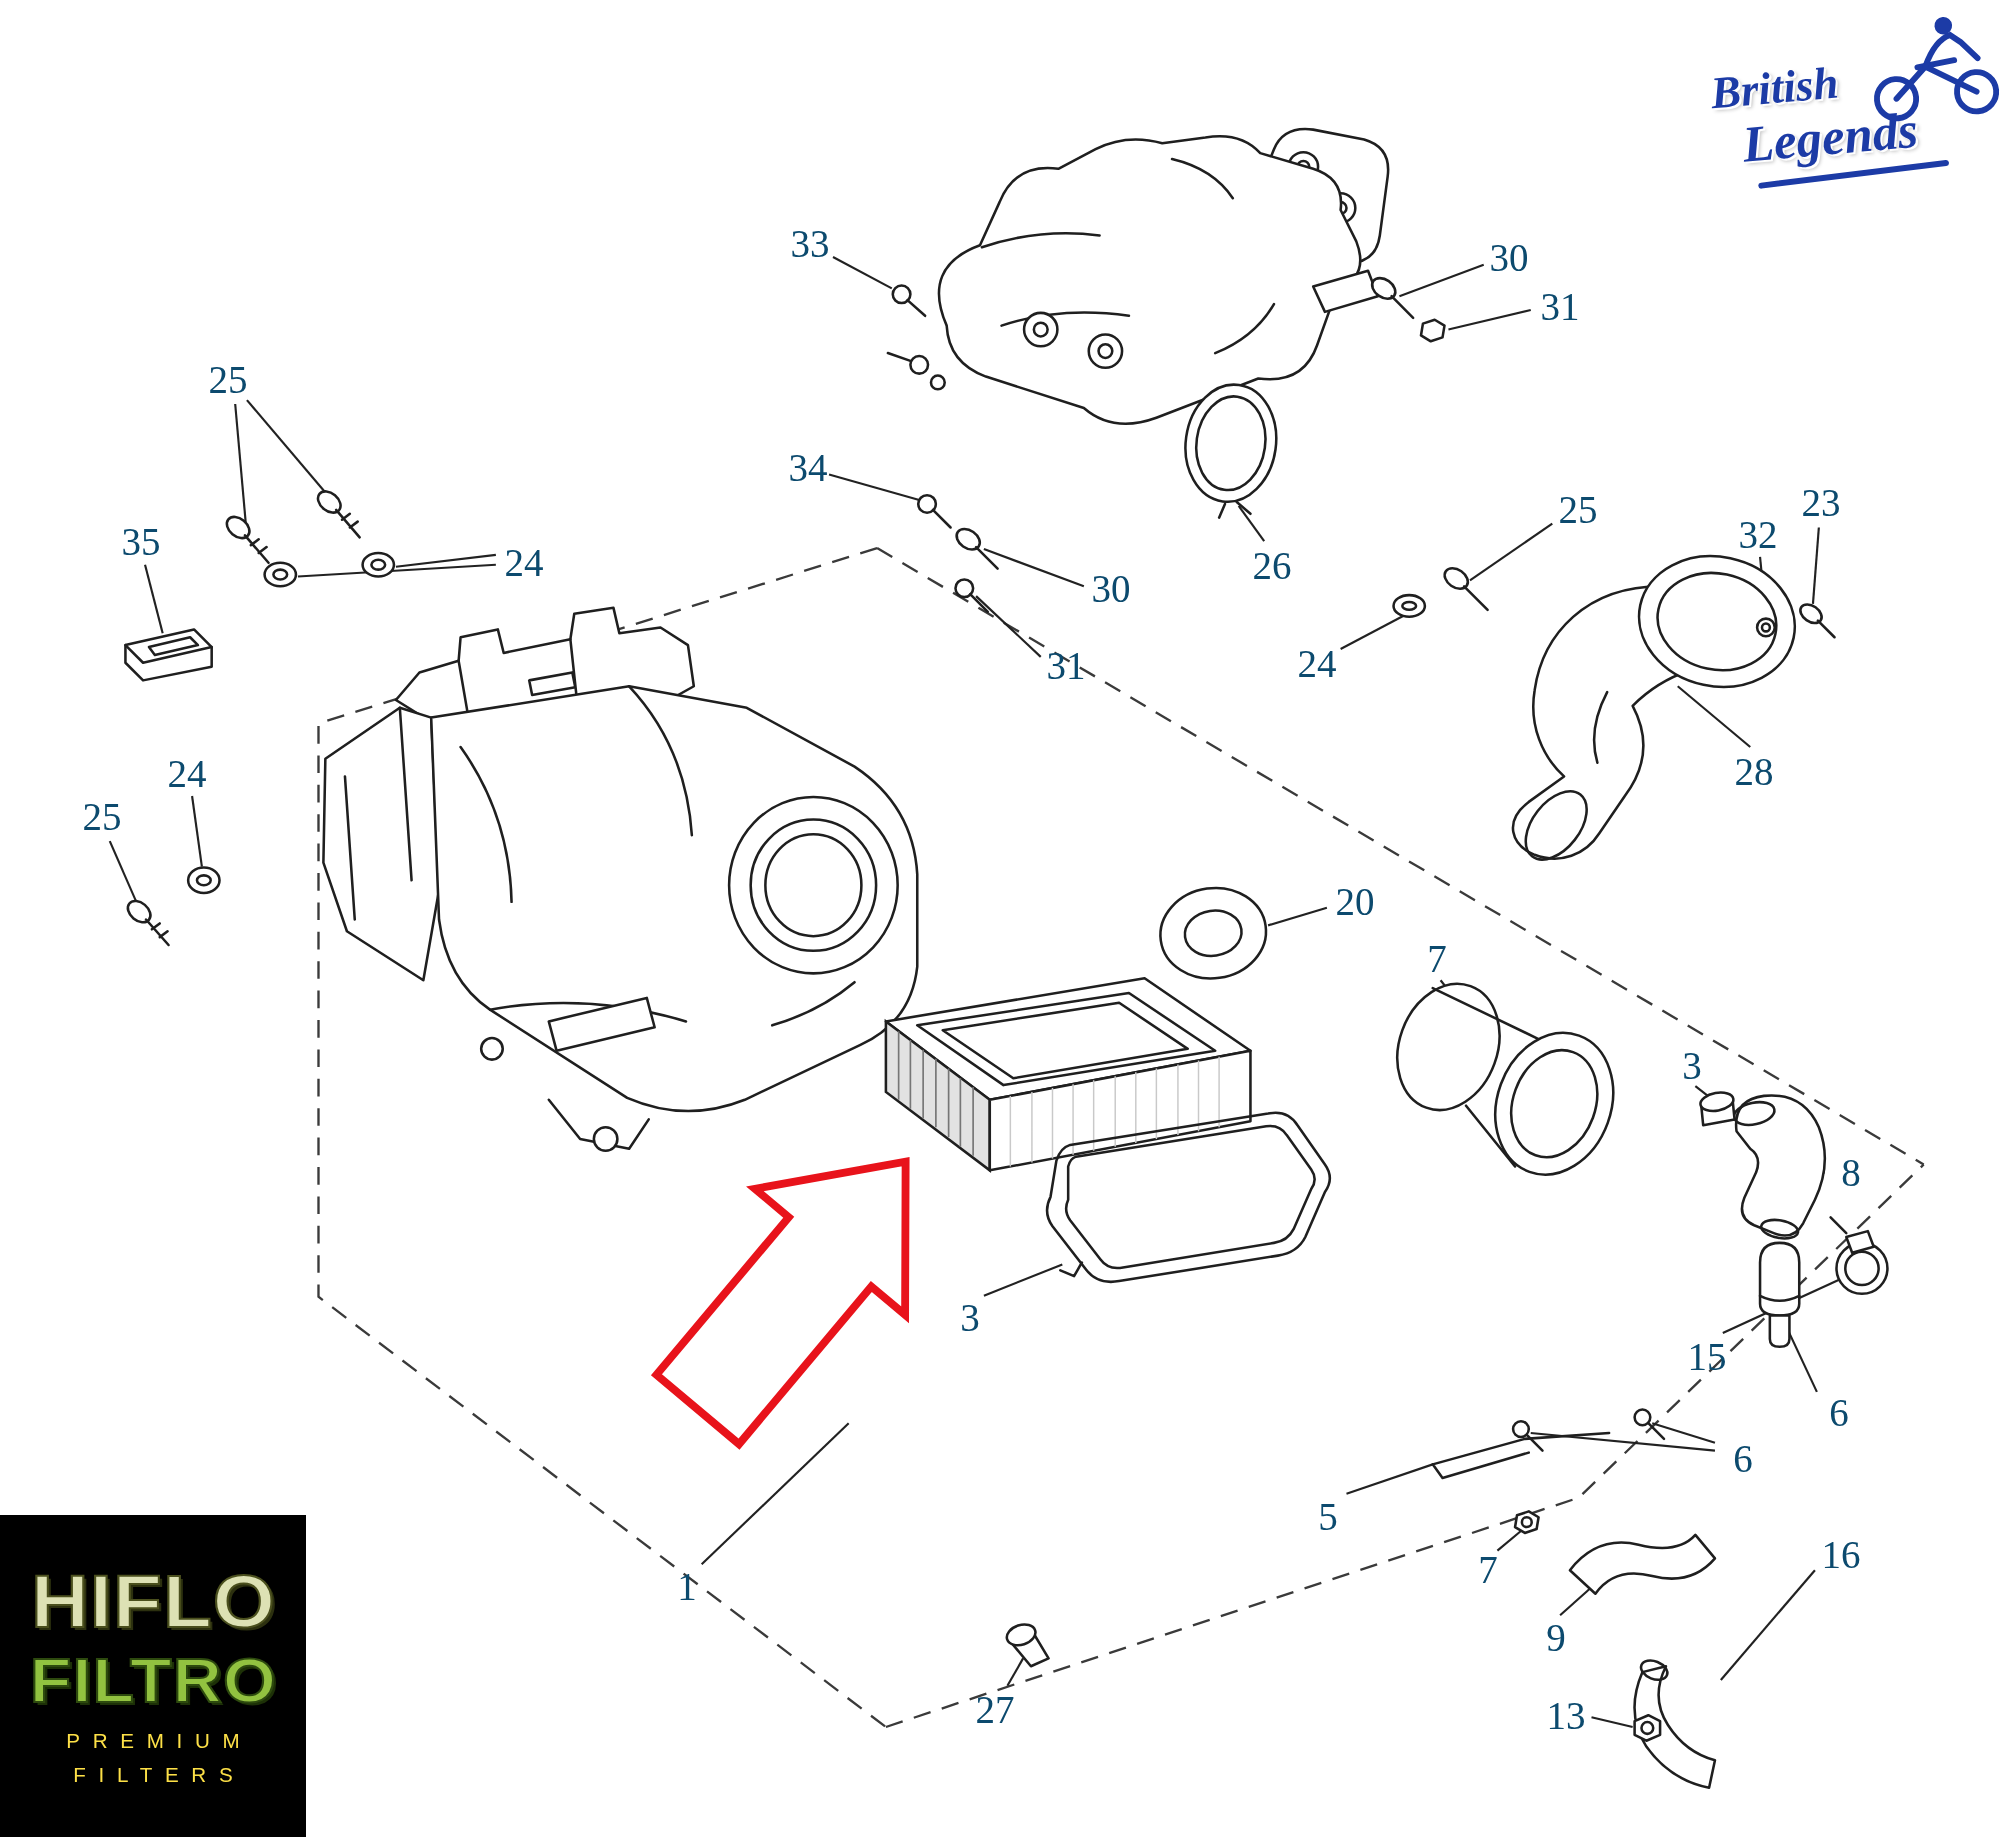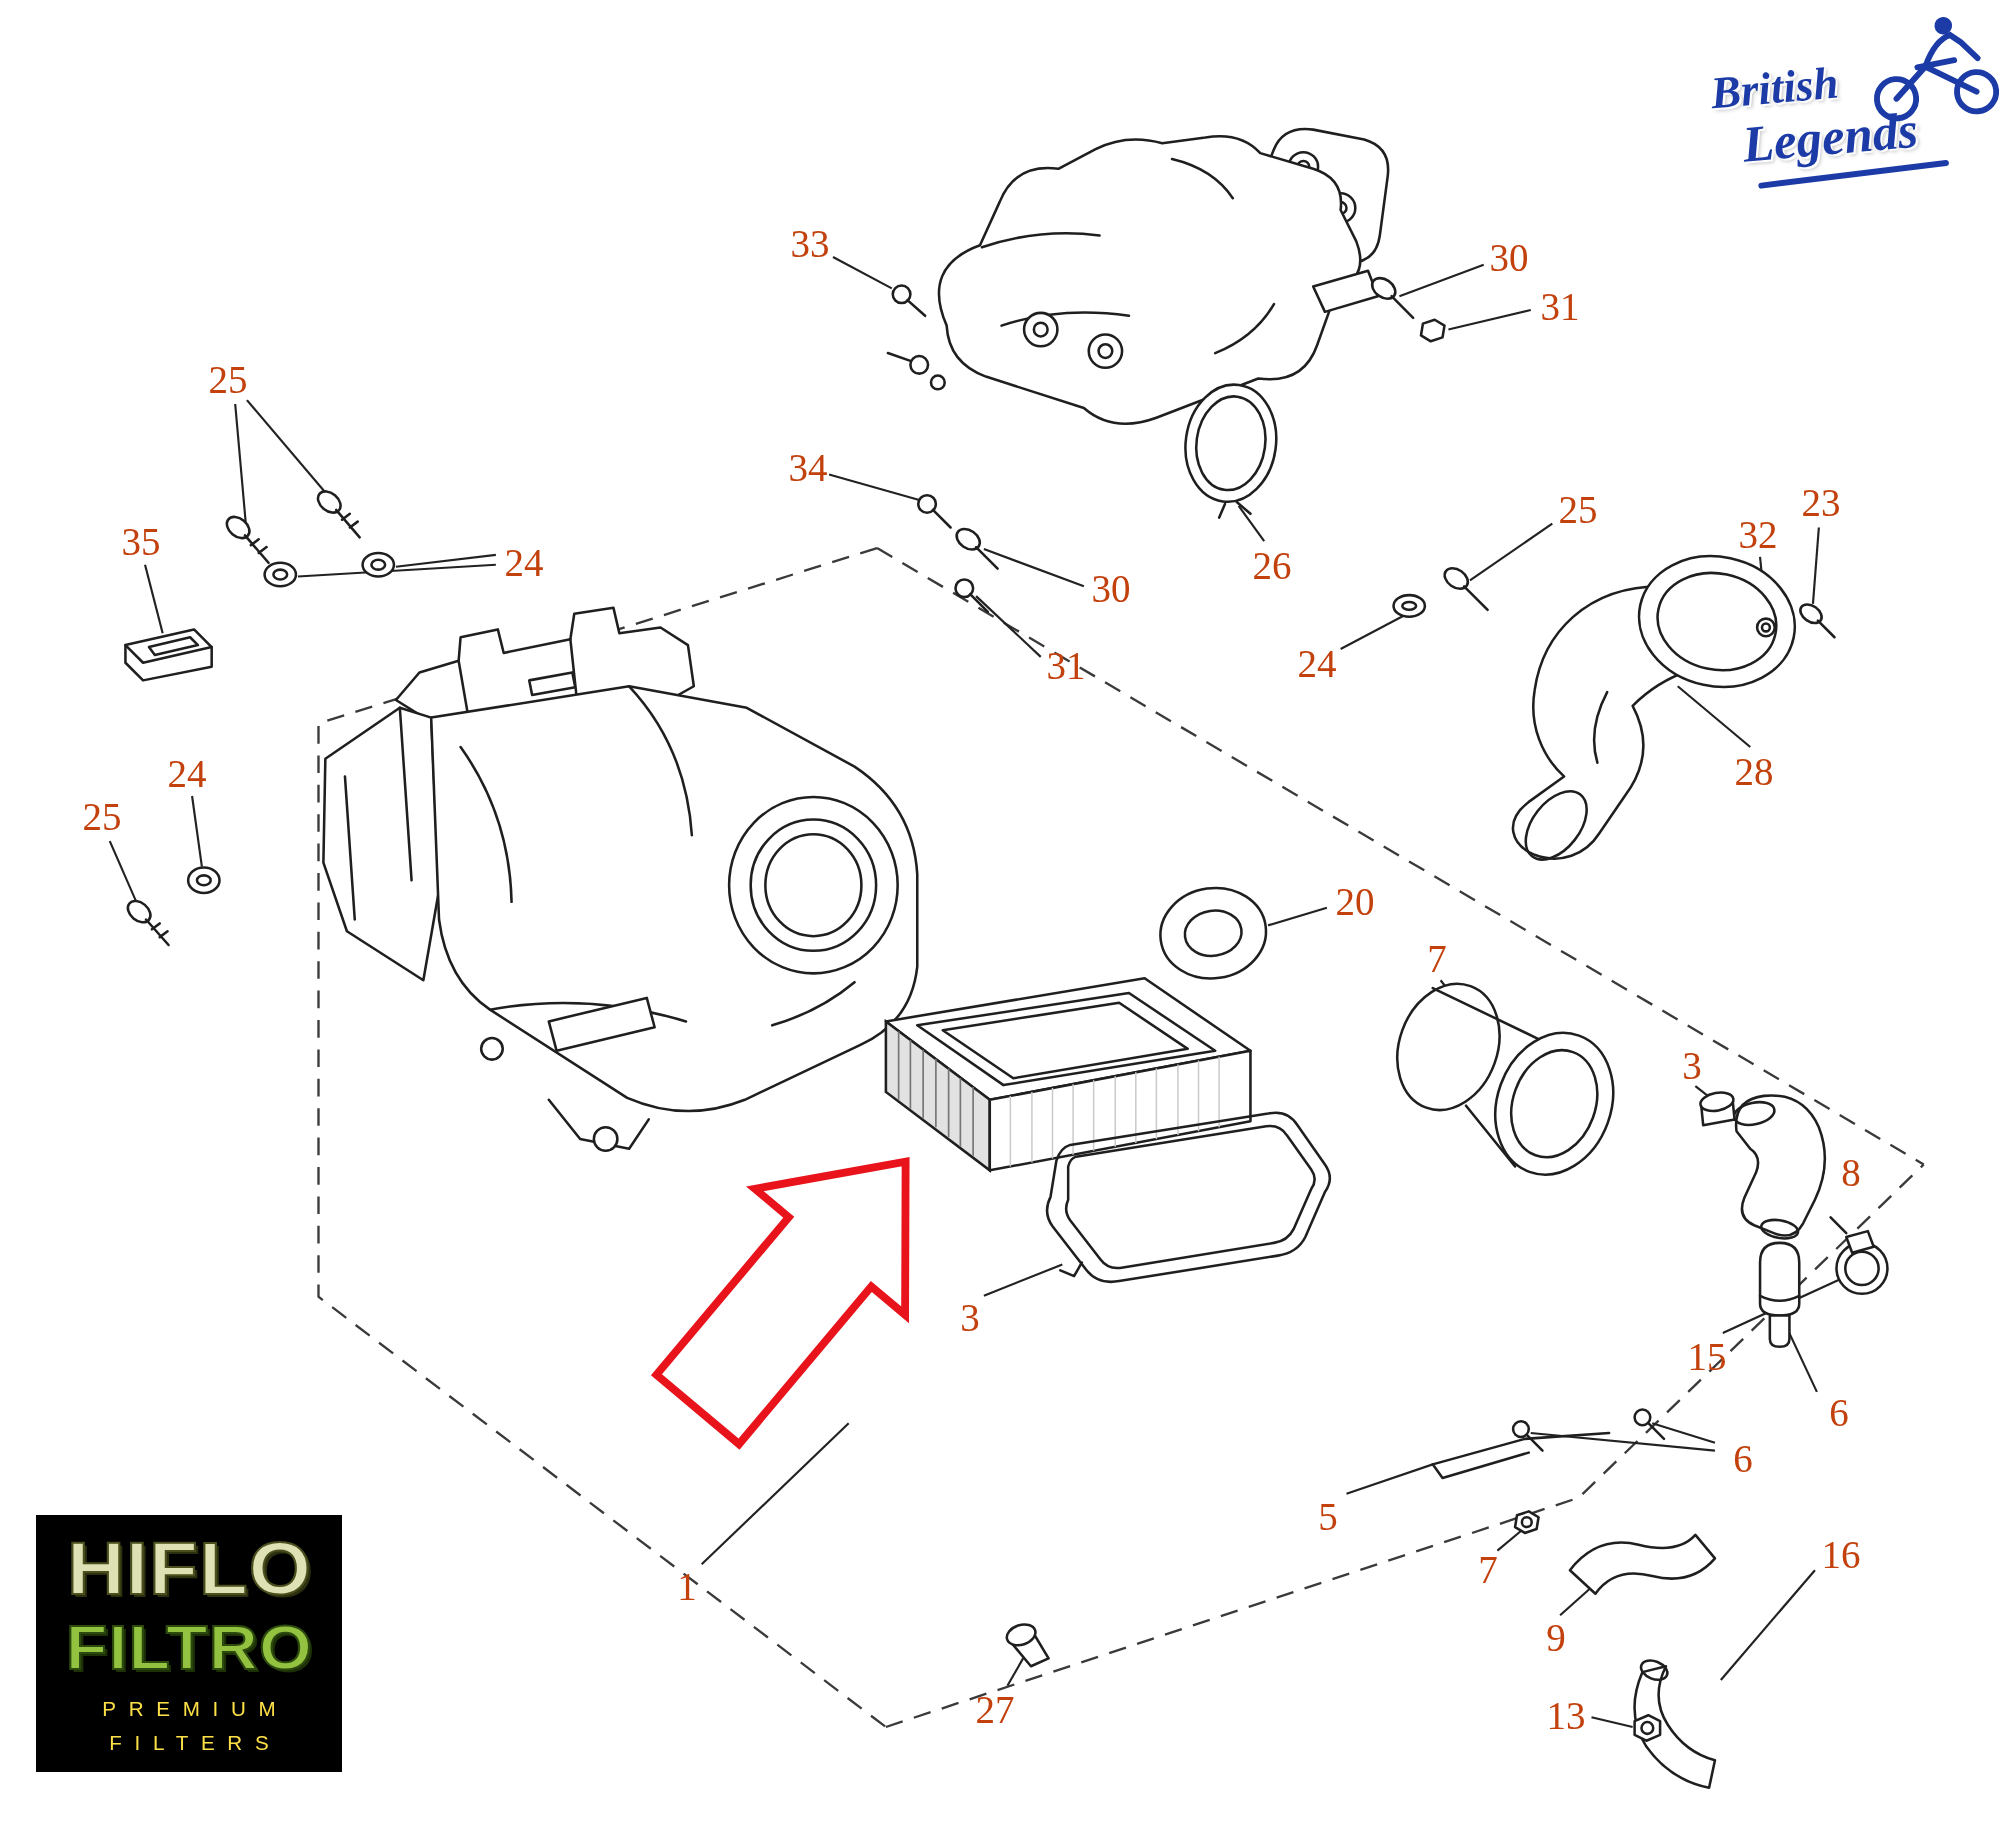--- a/index.html
+++ b/index.html
@@ -6,34 +6,34 @@
   .stage{position:relative;width:2007px;height:1838px;background:#ffffff;overflow:hidden;
          font-family:"Liberation Sans",sans-serif;}
   svg{position:absolute;left:0;top:0;}
   .ln{fill:none;stroke:#1f1f1f;stroke-width:2.6;stroke-linecap:round;stroke-linejoin:round;}
   .lnw{fill:#ffffff;stroke:#1f1f1f;stroke-width:2.6;stroke-linecap:round;stroke-linejoin:round;}
   .dash{fill:none;stroke:#3a3a3a;stroke-width:2.4;stroke-dasharray:18 12;}
   .ldr{fill:none;stroke:#222222;stroke-width:2.2;}
   .plt{fill:none;stroke:#767676;stroke-width:1.7;}
   .plt2{fill:none;stroke:#c9c9c9;stroke-width:1.5;}
   .plabel{position:absolute;transform:translate(-50%,-50%);
-          font-family:"Liberation Serif",serif;font-size:39px;font-weight:500;color:#c2410c;
+          font-family:"Liberation Serif",serif;font-size:39px;font-weight:500;color:#0c4a6e;
           white-space:nowrap;}
   
   .logo-bl{position:absolute;left:1707px;top:25.5px;width:294px;height:167px;transform:rotate(-5deg);}
   .bl1{position:absolute;left:5.9px;top:29px;font:italic 700 45px "Liberation Serif",serif;
        color:#1c3ba6;text-shadow:2px 2px 0 #ffffff,2.9px 2.9px 3.9px rgba(0,0,0,.25);}
   .bl2{position:absolute;left:33px;top:80px;font:italic 700 51px "Liberation Serif",serif;
        color:#1c3ba6;text-shadow:2px 2px 0 #ffffff,2.9px 2.9px 3.9px rgba(0,0,0,.25);}
   .bl-underline{position:absolute;left:45px;top:145px;width:192px;height:5.9px;background:#1c3ba6;
        border-radius:3.9px;transform:rotate(-2deg);}
   .bl-bike{position:absolute;left:157px;top:-3.9px;}
   
-  .logo-hiflo{position:absolute;left:0;top:1515px;width:306px;height:257px;background:#000000;
-       display:flex;flex-direction:column;align-items:center;justify-content:center;margin-left:36px;}
+  .logo-hiflo{position:absolute;left:0;top:1515px;width:306px;height:322px;background:#000000;
+       display:flex;flex-direction:column;align-items:center;justify-content:center;}
   .hf1{font:700 74px "Liberation Sans",sans-serif;line-height:1;color:#dde1b4;letter-spacing:1px;
        transform:scaleX(1.08);-webkit-text-stroke:2px #4a4f1d;text-shadow:2.9px 2.9px 0 #2c300f;}
   .hf2{font:700 63px "Liberation Sans",sans-serif;line-height:1;color:#92c240;letter-spacing:1px;
        margin-top:9.8px;transform:scaleX(1.08);-webkit-text-stroke:2px #2d4a0e;text-shadow:2.9px 2.9px 0 #1d3107;}
   .hf-sub{font:400 20.6px "Liberation Sans",sans-serif;color:#fde047;letter-spacing:12.7px;
        margin-top:17.6px;text-indent:12.7px;}
   .hf-sub2{margin-top:9.8px;}
 </style>
 </head>
 <body>

